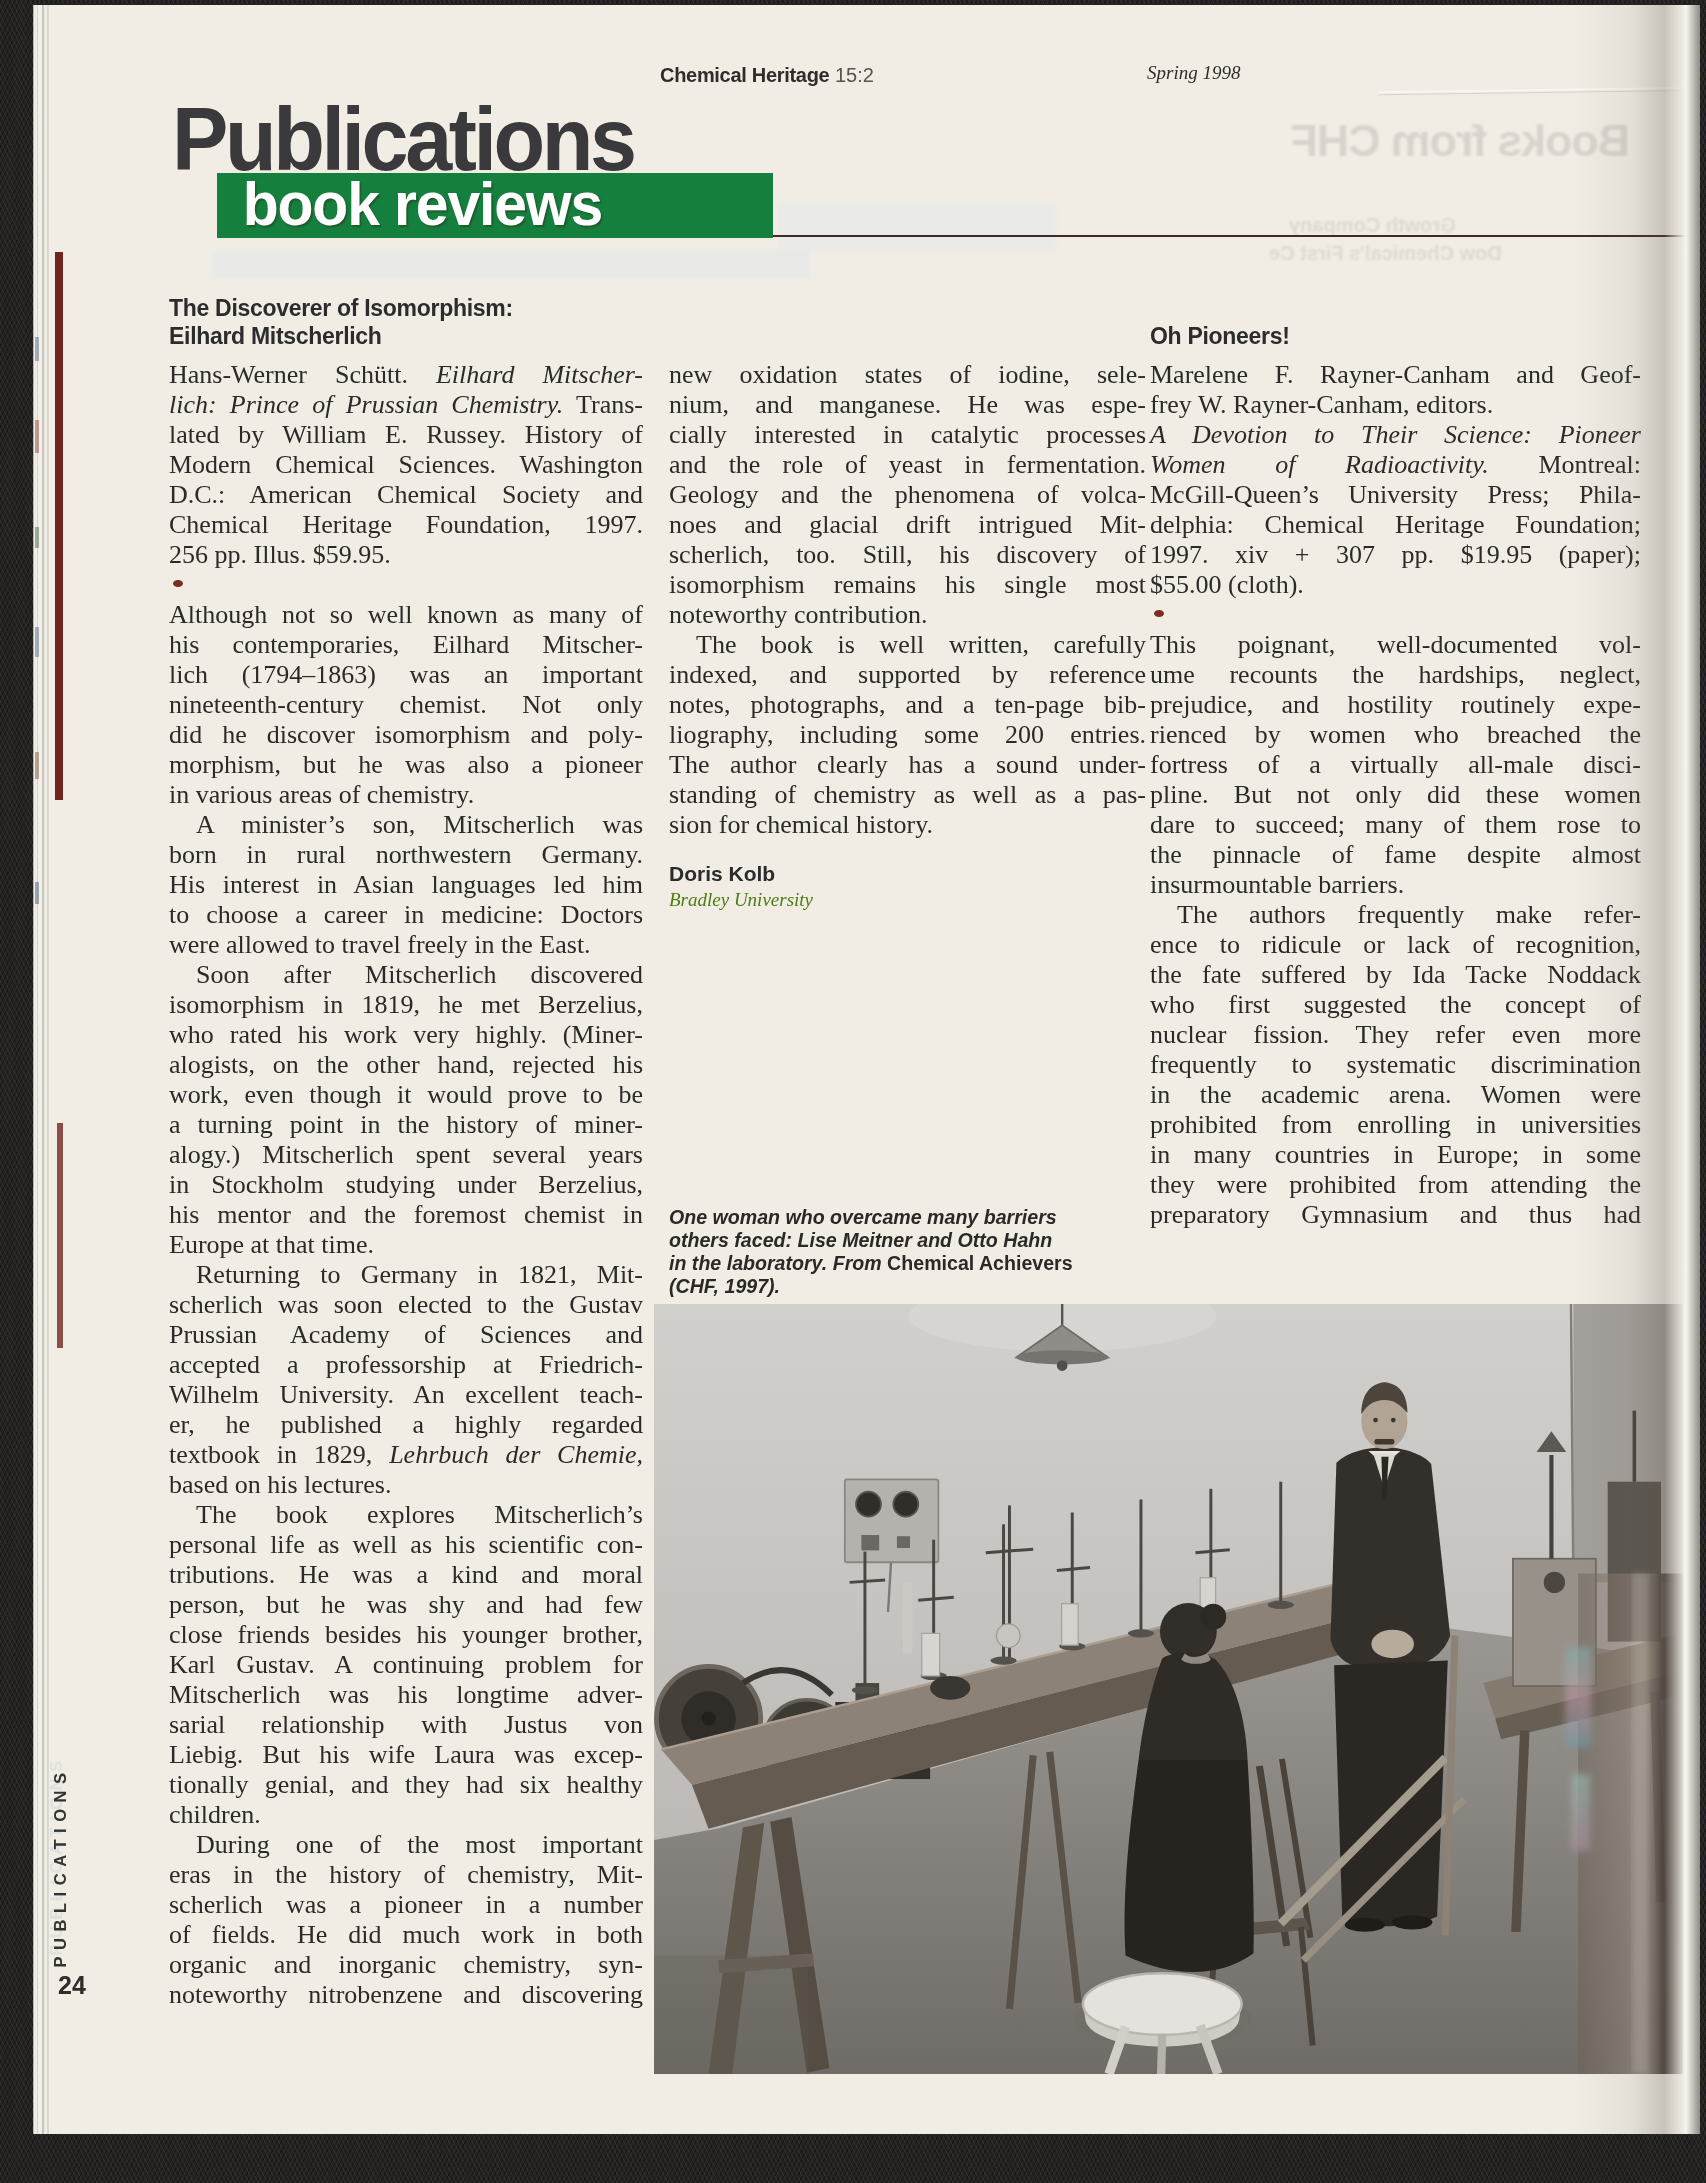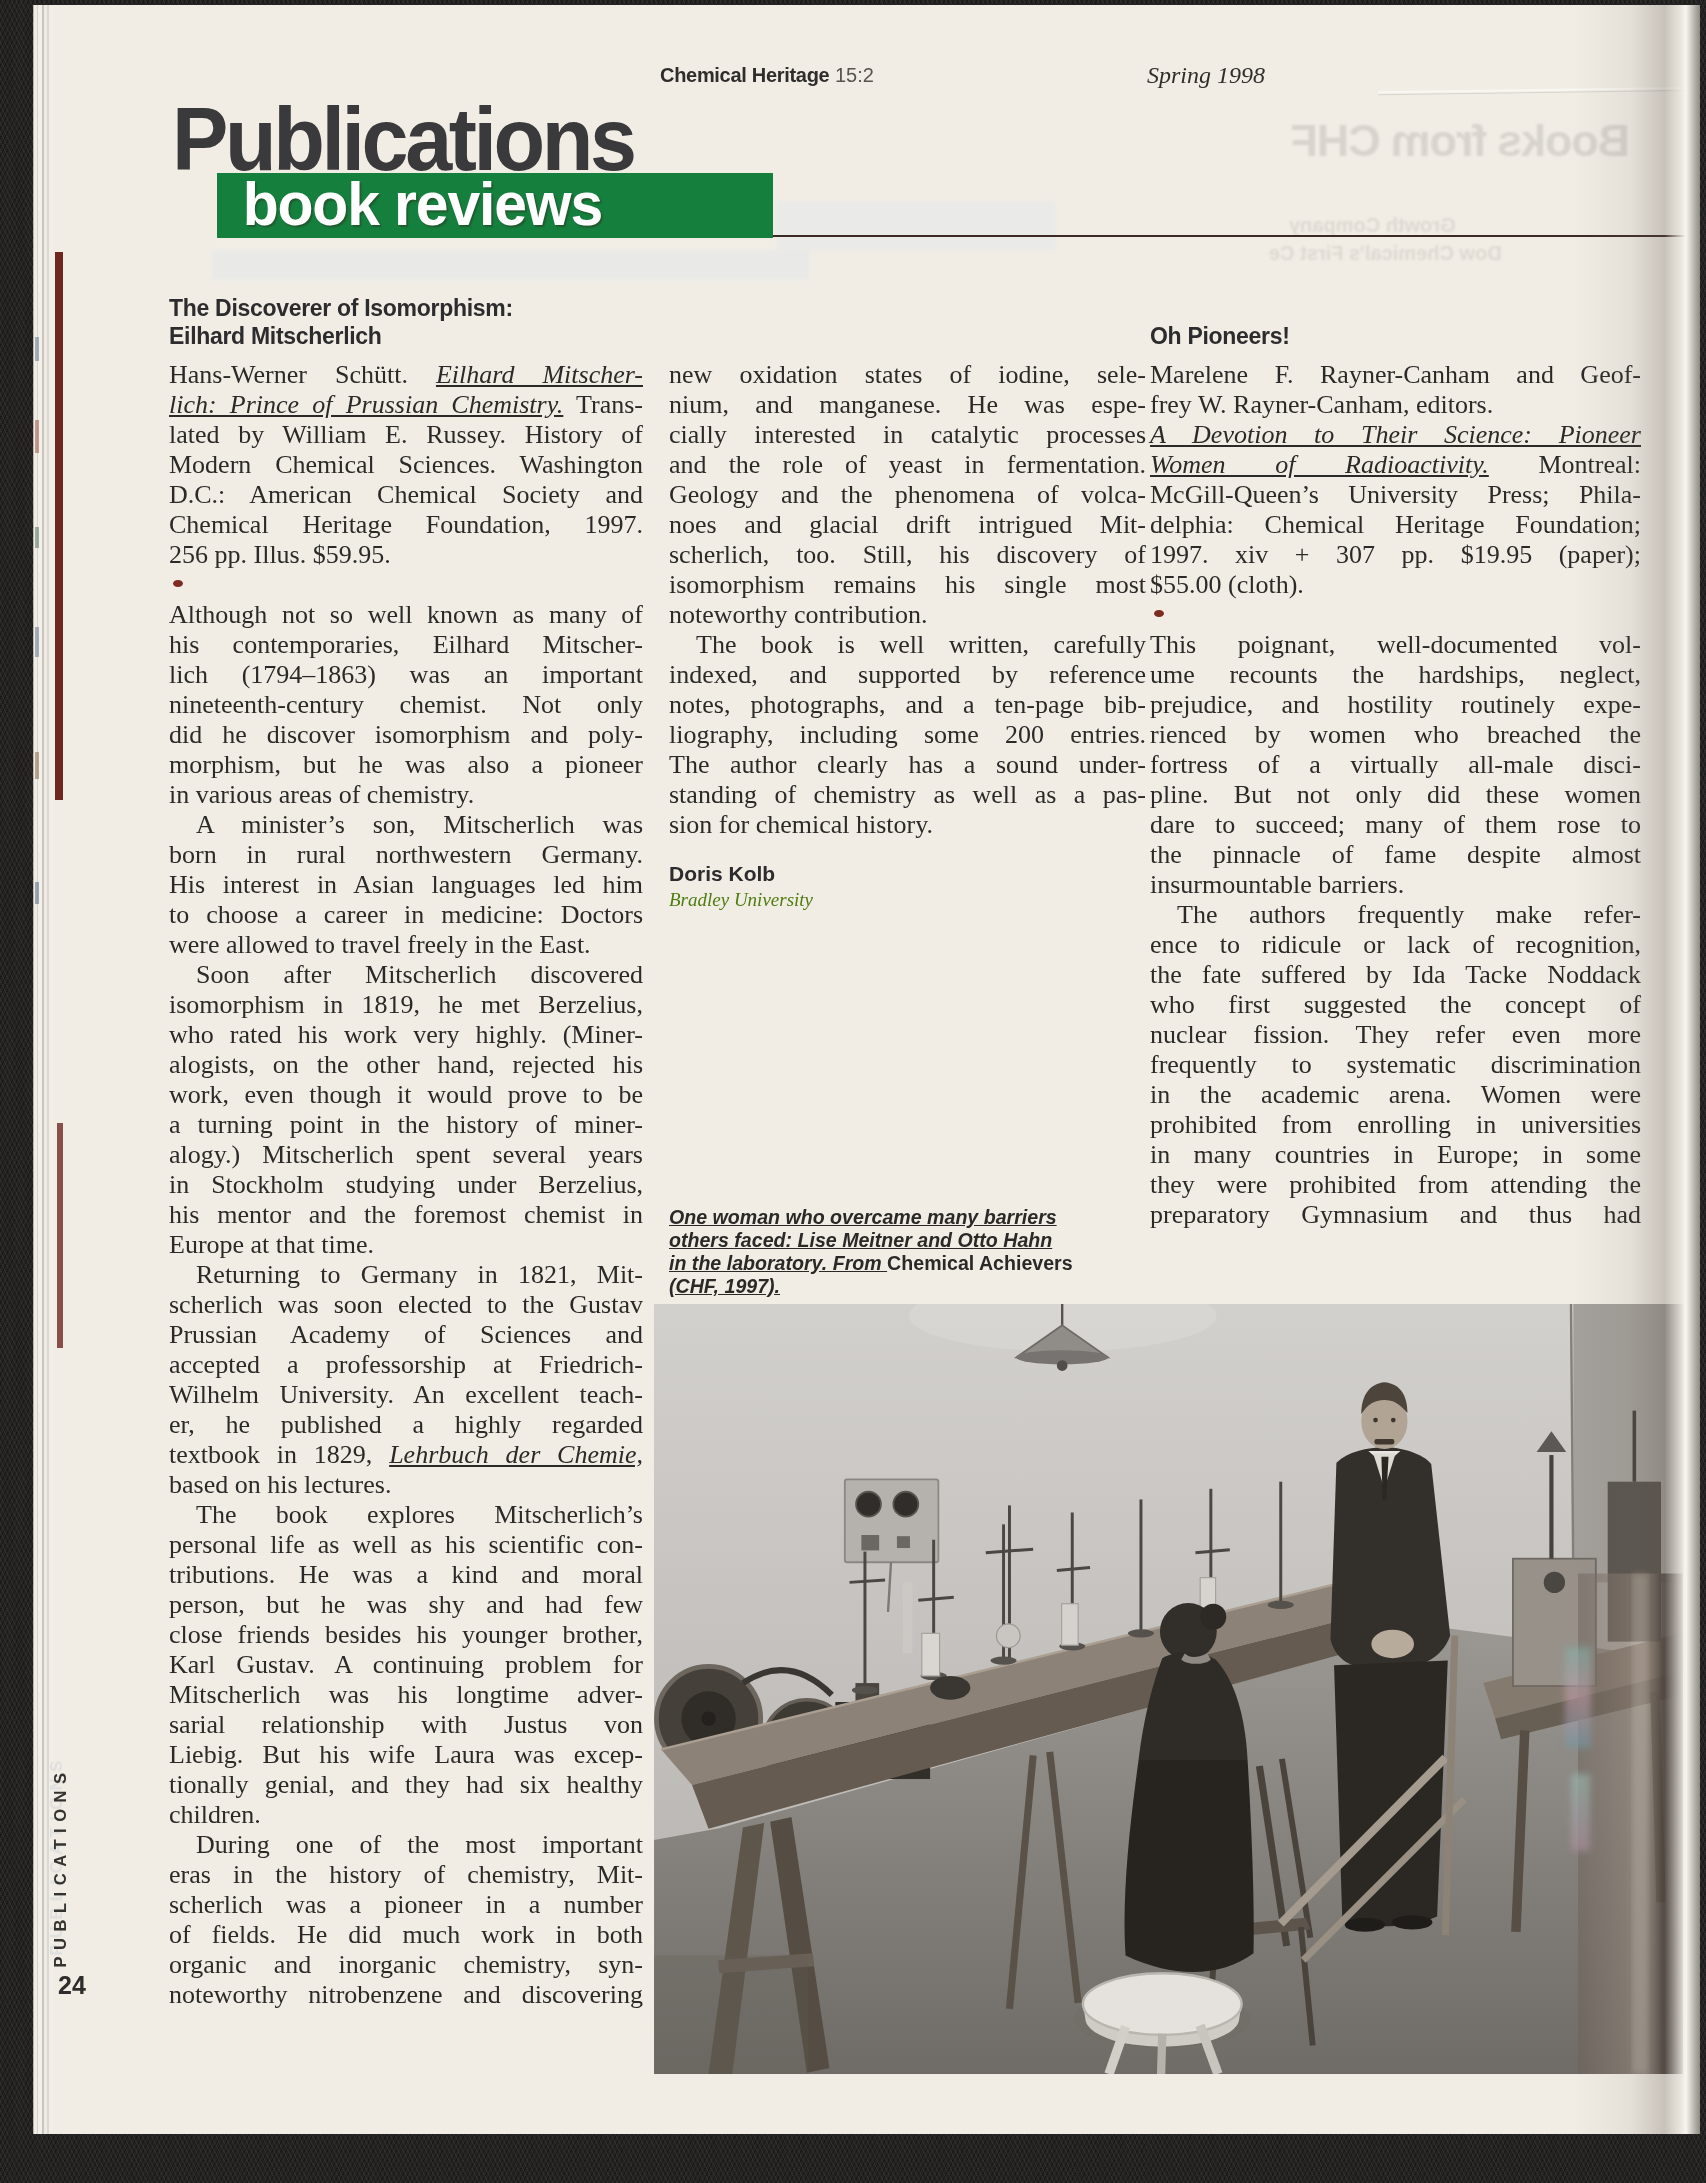--- a/index.html
+++ b/index.html
@@ -36,21 +36,21 @@
   .gl1{left:1256px;top:209px;}
   .gl2{left:1236px;top:237px;}
   .ghost-band{position:absolute;background:#e4e8eb;filter:blur(1.8px);}
   .gb1{left:178px;top:245px;width:599px;height:30px;opacity:.55;}
   .gb2{left:744px;top:196px;width:279px;height:50px;opacity:.5;}
 
   
   .journal{position:absolute;left:627px;top:59px;font-size:20px;color:#2e2d2b;white-space:nowrap;}
   .journal b{font-weight:bold;letter-spacing:-0.3px;}
   .journal .issue{font-weight:normal;color:#55544f;}
-  .season{position:absolute;left:1114px;top:57px;font-family:"Liberation Serif",serif;font-style:italic;font-size:24px;color:#2f2e2a;}
+  .season{position:absolute;left:1114px;top:57px;font-family:"Liberation Serif",serif;font-style:italic;font-size:19px;color:#2f2e2a;}
 
   
   .masthead{
     position:absolute;left:139px;top:90px;margin:0;z-index:3;
     font-size:89px;font-weight:bold;letter-spacing:-3.6px;color:#3a393b;
     transform:scaleX(.95);transform-origin:left bottom;line-height:89px;white-space:nowrap;
   }
   .banner{position:absolute;left:184px;top:168px;width:556px;height:65px;background:#15803d;z-index:2;}
   .banner span{
     display:inline-block;padding-left:27px;color:#fff;font-weight:bold;font-size:62px;line-height:61px;
@@ -65,21 +65,21 @@
   #head2{left:1117px;top:317px;}
 
   
   .col{position:absolute;z-index:5;font-family:"Liberation Serif",serif;font-size:26px;line-height:30px;color:#2b2a28;}
   #col1{left:136px;top:355px;width:474px;}
   #col2{left:636px;top:355px;width:477px;}
   #col3{left:1117px;top:355px;width:491px;}
   .tline{text-align:justify;text-align-last:justify;}
   .tline.nj{text-align-last:left;}
   .tline.ind{text-indent:27px;}
-  .it{font-style:italic;text-decoration:underline;}
+  .it{font-style:italic;}
   .rm{font-style:normal;}
   .dotline{height:30px;position:relative;}
   .reddot{position:absolute;left:3.6px;top:10px;width:10.7px;height:7.7px;border-radius:50%;background:#7e2b21;}
 
   
   .reviewer{position:absolute;left:636px;top:856px;z-index:5;}
   .reviewer .name{font-size:21px;font-weight:bold;color:#2c2b2d;line-height:25px;}
   .reviewer .affil{font-family:Liberation Serif, serif;font-style:italic;font-size:19px;color:#4d7c0f;line-height:27px;}
 
   

